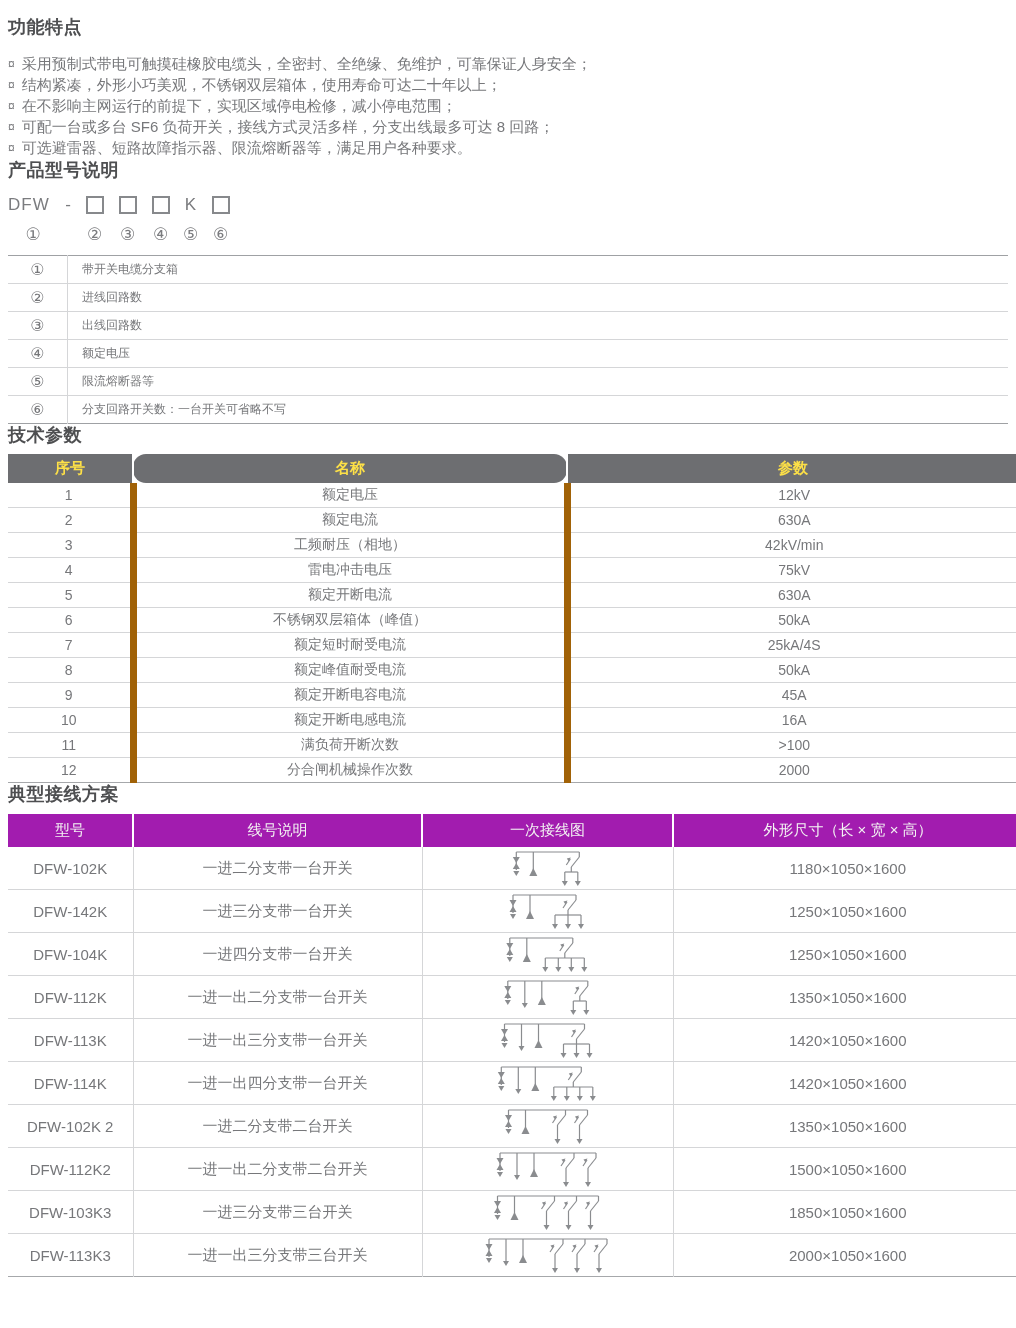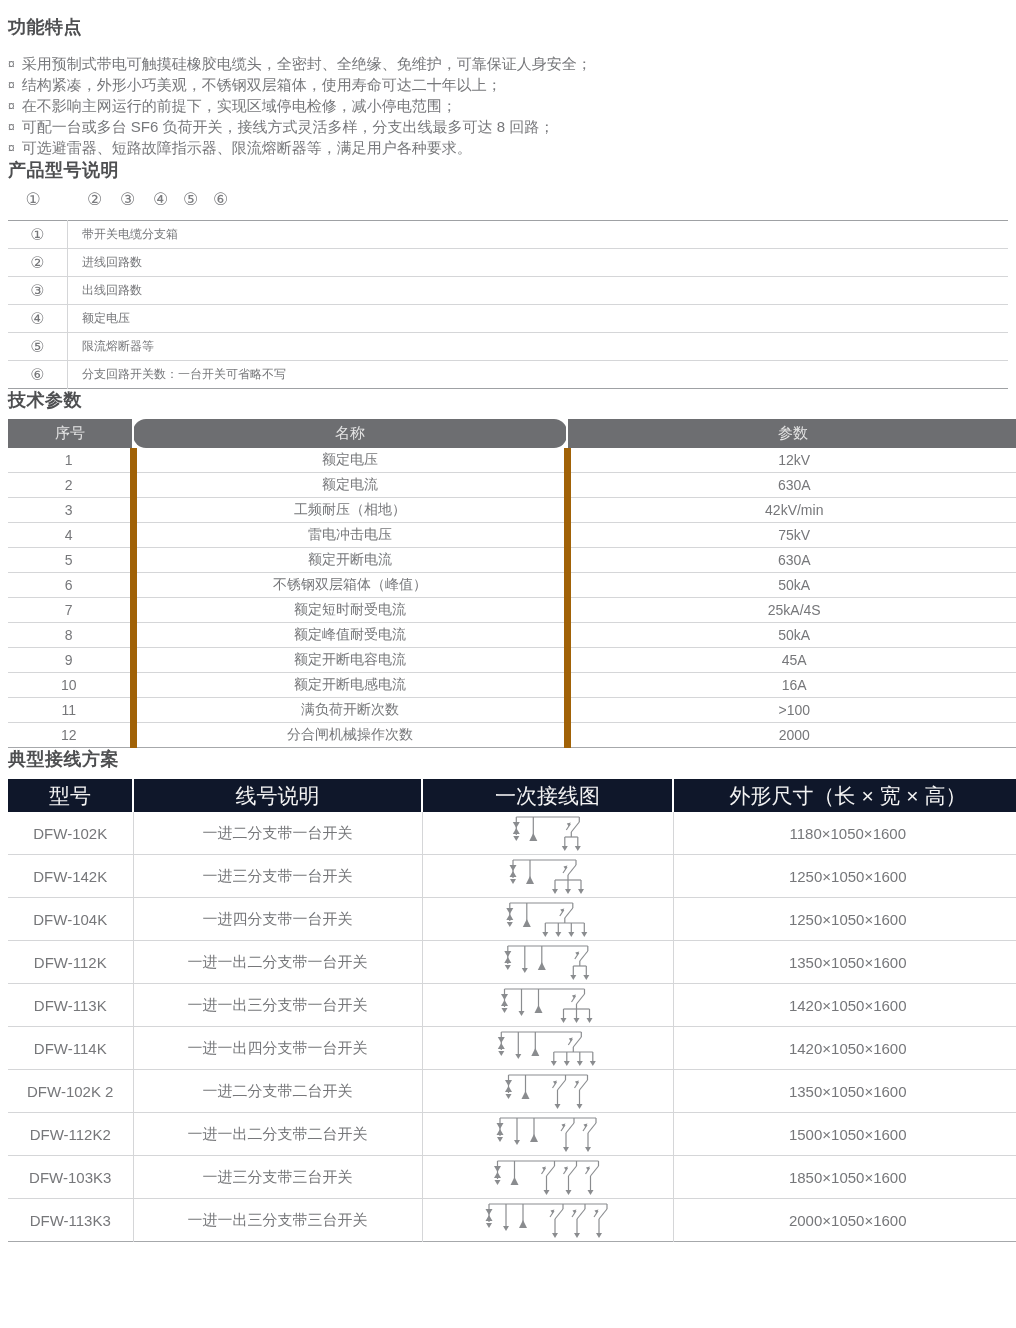--- a/index.html
+++ b/index.html
@@ -25,29 +25,29 @@
   .num-cell{font-size:17px;color:#7b7c7f;display:flex;align-items:center;justify-content:center;}
   
   .model-table{width:1000px;border-collapse:collapse;margin-top:10px;border-top:1px solid #9fa1a4;border-bottom:1px solid #9fa1a4;}
   .model-table td{height:25px;font-size:12px;border-bottom:1px solid #d5d6d8;}
   .model-table tr:last-child td{border-bottom:none;}
   .model-table td.c1{width:57px;text-align:center;font-size:16px;border-right:1px solid #d5d6d8;}
   .model-table td.c2{padding-left:14px;}
   
   .sec-tech{margin-top:34px;}
   .tech-table{width:1000px;border-collapse:collapse;margin-top:8px;border-bottom:1px solid #a6a8ab;table-layout:fixed;}
-  .tech-table th{background:#6d6e71;color:#e5e5e5;font-weight:400;font-size:15px;height:27px;}
+  .tech-table th{background:#6d6e71;color:#fde047;font-weight:700;font-size:15px;height:27px;}
   .tech-table th+th{border-left:2px solid #ffffff;}
   .tech-table td{height:22px;text-align:center;font-size:14px;border-bottom:1px solid #d5d6d8;}
   .tech-table td+td{border-left:7px solid #a16207;}
   .tech-table tr:last-child td{border-bottom:none;}
   
   .sec-wiring{margin-top:32px;}
   .wiring-table{width:1000px;border-collapse:collapse;margin-top:9px;border-bottom:1px solid #a6a8ab;table-layout:fixed;}
-  .wiring-table th{background:#0f172a;color:#f3f3f3;font-weight:400;font-size:21px;height:31px;}
+  .wiring-table th{background:#a21caf;color:#f3f3f3;font-weight:400;font-size:15px;height:31px;}
   .wiring-table th+th{border-left:2px solid #ffffff;}
   .wiring-table td{height:40px;text-align:center;font-size:15px;border-bottom:1px solid #d5d6d8;}
   .wiring-table td+td{border-left:1px solid #d5d6d8;}
   .wiring-table tr:last-child td{border-bottom:none;}
   svg.diagram{display:block;margin:0 auto;}
 </style>
 </head>
 <body>
 
 <div class="page">
@@ -55,20 +55,37 @@
   <h2 class="sec">功能特点</h2>
   <div id="features">
       <div class="feature"><span class="bullet">¤</span><span>采用预制式带电可触摸硅橡胶电缆头，全密封、全绝缘、免维护，可靠保证人身安全；</span></div>
       <div class="feature"><span class="bullet">¤</span><span>结构紧凑，外形小巧美观，不锈钢双层箱体，使用寿命可达二十年以上；</span></div>
       <div class="feature"><span class="bullet">¤</span><span>在不影响主网运行的前提下，实现区域停电检修，减小停电范围；</span></div>
       <div class="feature"><span class="bullet">¤</span><span>可配一台或多台 SF6 负荷开关，接线方式灵活多样，分支出线最多可达 8 回路；</span></div>
       <div class="feature"><span class="bullet">¤</span><span>可选避雷器、短路故障指示器、限流熔断器等，满足用户各种要求。</span></div>
     </div>
 
   <h2 class="sec sec-model">产品型号说明</h2>
+  <div id="model-line" class="model-grid">
+      <div class="code-cell first">DFW</div>
+      <div class="code-cell">-</div>
+      <div class="code-cell">
+        <span class="box"></span>
+      </div>
+      <div class="code-cell">
+        <span class="box"></span>
+      </div>
+      <div class="code-cell">
+        <span class="box"></span>
+      </div>
+      <div class="code-cell">K</div>
+      <div class="code-cell">
+        <span class="box"></span>
+      </div>
+    </div>
   <div id="model-nums" class="model-grid">
       <div class="num-cell">①</div>
       <div class="num-cell"></div>
       <div class="num-cell">②</div>
       <div class="num-cell">③</div>
       <div class="num-cell">④</div>
       <div class="num-cell">⑤</div>
       <div class="num-cell">⑥</div>
     </div>
   <table class="model-table">

